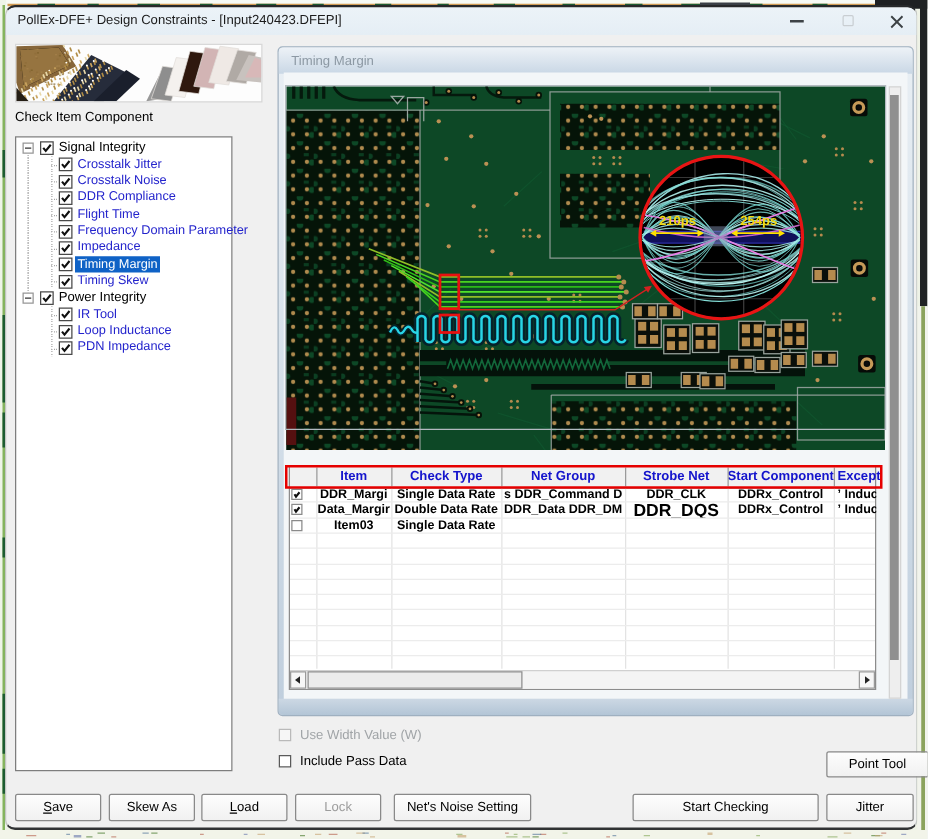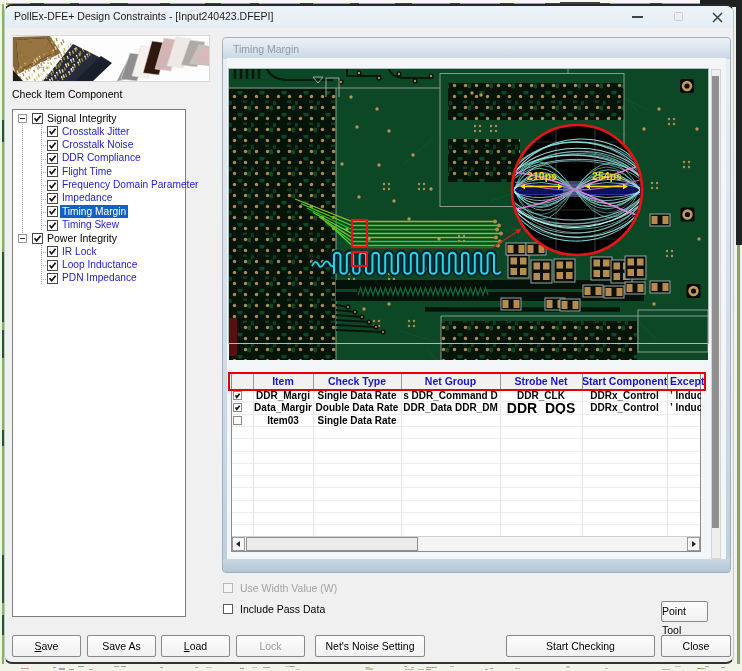--- a/index.html
+++ b/index.html
@@ -388,21 +388,21 @@
           <polyline points="1.6,4.32 3.6,6.75 7.6,1.8" fill="none" stroke="#101010" stroke-width="1.7"></polyline>
         </svg>
       </div>
 <div style="position:absolute;left:34px;top:122.3px;font-size:10.5px;color:#000;white-space:nowrap;">Power Integrity</div>
 <div style="position:absolute;left:28px;top:141.9px;width:6px;height:1px;background-image:repeating-linear-gradient(90deg,#a8a8a8 0 1px,transparent 1px 2px);"></div>
 <div style="position:absolute;left:34.0px;top:136.2px;width:11px;height:11px;background:#ffffff;border:1px solid #494949;box-sizing:border-box;">
         <svg width="9" height="9" viewBox="0 0 9 9" style="display:block">
           <polyline points="1.6,4.32 3.6,6.75 7.6,1.8" fill="none" stroke="#101010" stroke-width="1.7"></polyline>
         </svg>
       </div>
-<div style="position:absolute;left:49px;top:135.6px;font-size:10.2px;color:#2323cc;white-space:nowrap;">IR Lock</div>
+<div style="position:absolute;left:49px;top:135.6px;font-size:10.2px;color:#2323cc;white-space:nowrap;">IR Tool</div>
 <div style="position:absolute;left:28px;top:155.2px;width:6px;height:1px;background-image:repeating-linear-gradient(90deg,#a8a8a8 0 1px,transparent 1px 2px);"></div>
 <div style="position:absolute;left:34.0px;top:149.5px;width:11px;height:11px;background:#ffffff;border:1px solid #494949;box-sizing:border-box;">
         <svg width="9" height="9" viewBox="0 0 9 9" style="display:block">
           <polyline points="1.6,4.32 3.6,6.75 7.6,1.8" fill="none" stroke="#101010" stroke-width="1.7"></polyline>
         </svg>
       </div>
 <div style="position:absolute;left:49px;top:148.9px;font-size:10.2px;color:#2323cc;white-space:nowrap;">Loop Inductance</div>
 <div style="position:absolute;left:28px;top:168.6px;width:6px;height:1px;background-image:repeating-linear-gradient(90deg,#a8a8a8 0 1px,transparent 1px 2px);"></div>
 <div style="position:absolute;left:34.0px;top:162.9px;width:11px;height:11px;background:#ffffff;border:1px solid #494949;box-sizing:border-box;">
         <svg width="9" height="9" viewBox="0 0 9 9" style="display:block">
@@ -812,19 +812,19 @@
 <div style="position:absolute;left:232px;top:536.5px;width:13px;height:14px;background:#f6f6f6;border:1px solid #9a9a9a;box-sizing:border-box;"></div>
 <div style="position:absolute;left:236px;top:540.5px;width:0;height:0;border-top:3.5px solid transparent;border-bottom:3.5px solid transparent;border-right:4.5px solid #222;"></div>
 <div style="position:absolute;left:687px;top:536.5px;width:13px;height:14px;background:#f6f6f6;border:1px solid #9a9a9a;box-sizing:border-box;"></div>
 <div style="position:absolute;left:691.5px;top:540.5px;width:0;height:0;border-top:3.5px solid transparent;border-bottom:3.5px solid transparent;border-left:4.5px solid #222;"></div>
 <div style="position:absolute;left:246px;top:536.5px;width:172px;height:14px;background:#ececec;border:1px solid #8f8f8f;box-sizing:border-box;"></div>
 <div style="position:absolute;left:228px;top:371.5px;width:478px;height:19.5px;border:2px solid #e60000;box-sizing:border-box;"></div>
 <div style="position:absolute;left:223px;top:583px;width:10px;height:10px;background:#f6f6f6;border:1px solid #b9b9b9;box-sizing:border-box;"></div>
 <div style="position:absolute;left:240px;top:582px;font-size:10.5px;color:#a0a4a7;">Use Width Value (W)</div>
 <div style="position:absolute;left:223px;top:604px;width:10px;height:10px;background:#ffffff;border:1px solid #5a5a5a;box-sizing:border-box;"></div>
 <div style="position:absolute;left:240px;top:603px;font-size:10.5px;color:#000;">Include Pass Data</div>
-<div style="position:absolute;left:661px;top:601px;width:47px;height:21px;background:linear-gradient(#fdfdfd,#f1f1f1);border:1px solid #898989;border-radius:2px;box-sizing:border-box;font-size:10.5px;color:#000;line-height:19px;">Point Tool</div>
+<div style="position:absolute;left:661px;top:601px;width:82px;height:21px;background:linear-gradient(#fdfdfd,#f1f1f1);border:1px solid #898989;border-radius:2px;box-sizing:border-box;font-size:10.5px;color:#000;text-align:center;line-height:19px;">Point Tool</div>
 <div style="position:absolute;left:12px;top:635px;width:69px;height:22px;background:linear-gradient(#fdfdfd,#f1f1f1);border:1px solid #898989;border-radius:2px;box-sizing:border-box;font-size:10.5px;color:#000;text-align:center;line-height:20px;"><span style="text-decoration:underline">S</span>ave</div>
-<div style="position:absolute;left:87px;top:635px;width:69px;height:22px;background:linear-gradient(#fdfdfd,#f1f1f1);border:1px solid #898989;border-radius:2px;box-sizing:border-box;font-size:10.5px;color:#000;text-align:center;line-height:20px;">Save As</div>
+<div style="position:absolute;left:87px;top:635px;width:69px;height:22px;background:linear-gradient(#fdfdfd,#f1f1f1);border:1px solid #898989;border-radius:2px;box-sizing:border-box;font-size:10.5px;color:#000;text-align:center;line-height:20px;">Skew As</div>
 <div style="position:absolute;left:161px;top:635px;width:69px;height:22px;background:linear-gradient(#fdfdfd,#f1f1f1);border:1px solid #898989;border-radius:2px;box-sizing:border-box;font-size:10.5px;color:#000;text-align:center;line-height:20px;"><span style="text-decoration:underline">L</span>oad</div>
 <div style="position:absolute;left:236px;top:635px;width:69px;height:22px;background:linear-gradient(#fdfdfd,#f1f1f1);border:1px solid #898989;border-radius:2px;box-sizing:border-box;font-size:10.5px;color:#9d9d9d;text-align:center;line-height:20px;">Lock</div>
 <div style="position:absolute;left:315px;top:635px;width:110px;height:22px;background:linear-gradient(#fdfdfd,#f1f1f1);border:1px solid #898989;border-radius:2px;box-sizing:border-box;font-size:10.5px;color:#000;text-align:center;line-height:20px;">Net's Noise Setting</div>
 <div style="position:absolute;left:506px;top:635px;width:149px;height:22px;background:linear-gradient(#fdfdfd,#f1f1f1);border:1px solid #898989;border-radius:2px;box-sizing:border-box;font-size:10.5px;color:#000;text-align:center;line-height:20px;">Start Checking</div>
-<div style="position:absolute;left:661px;top:635px;width:70px;height:22px;background:linear-gradient(#fdfdfd,#f1f1f1);border:1px solid #898989;border-radius:2px;box-sizing:border-box;font-size:10.5px;color:#000;text-align:center;line-height:20px;">Close</div>
+<div style="position:absolute;left:661px;top:635px;width:70px;height:22px;background:linear-gradient(#fdfdfd,#f1f1f1);border:1px solid #898989;border-radius:2px;box-sizing:border-box;font-size:10.5px;color:#000;text-align:center;line-height:20px;">Jitter</div>
 </body></html>

